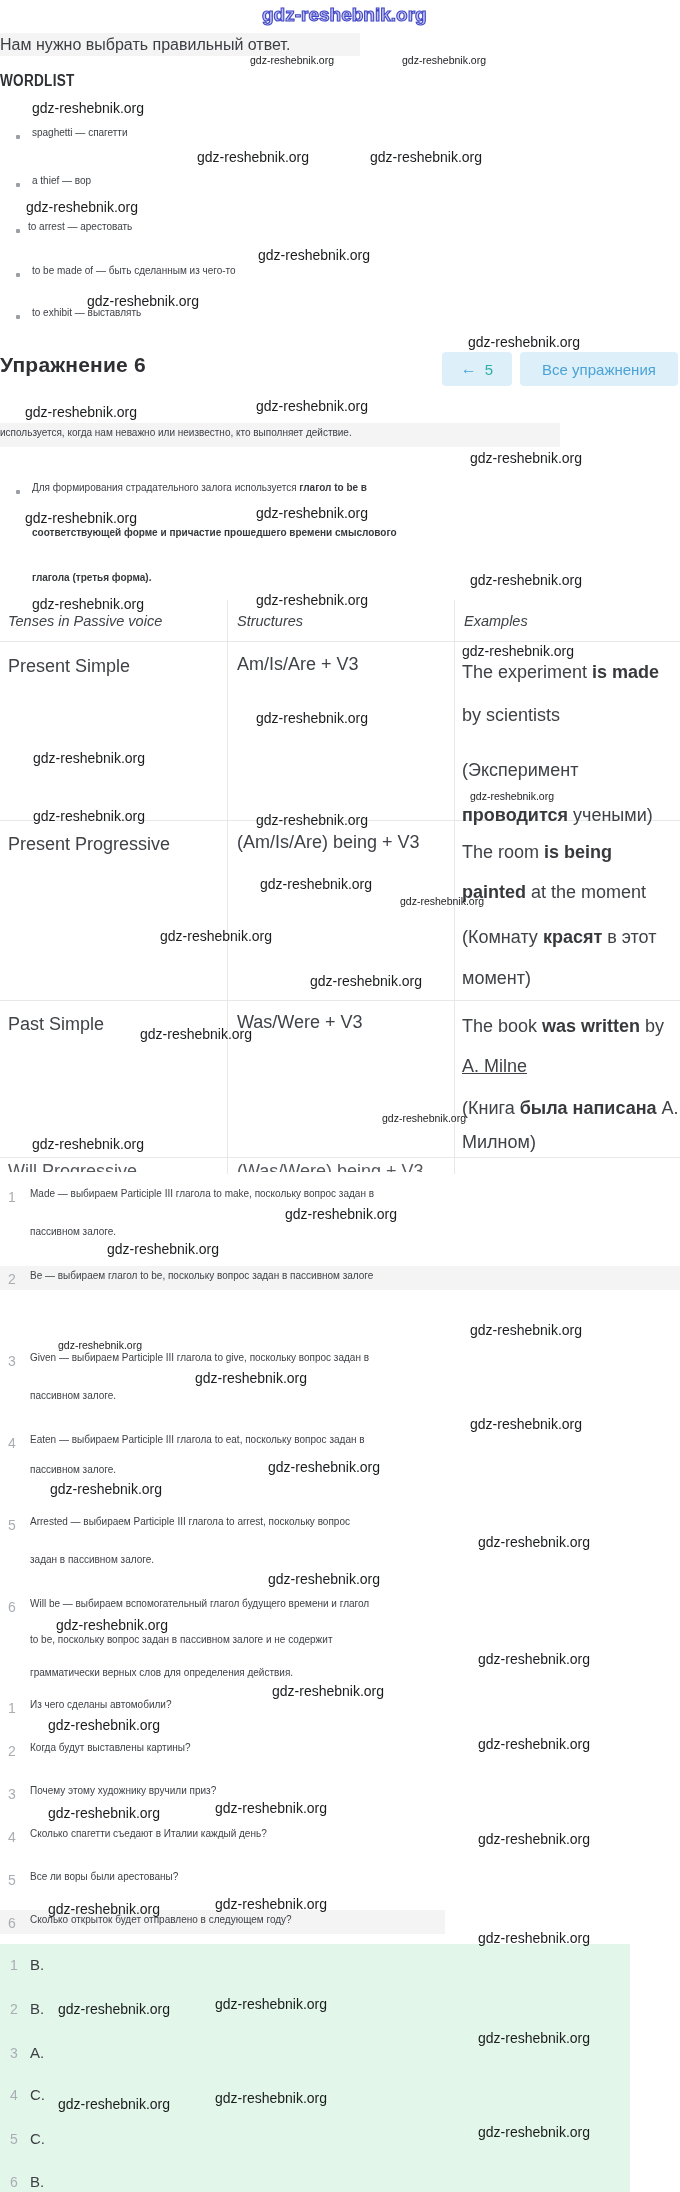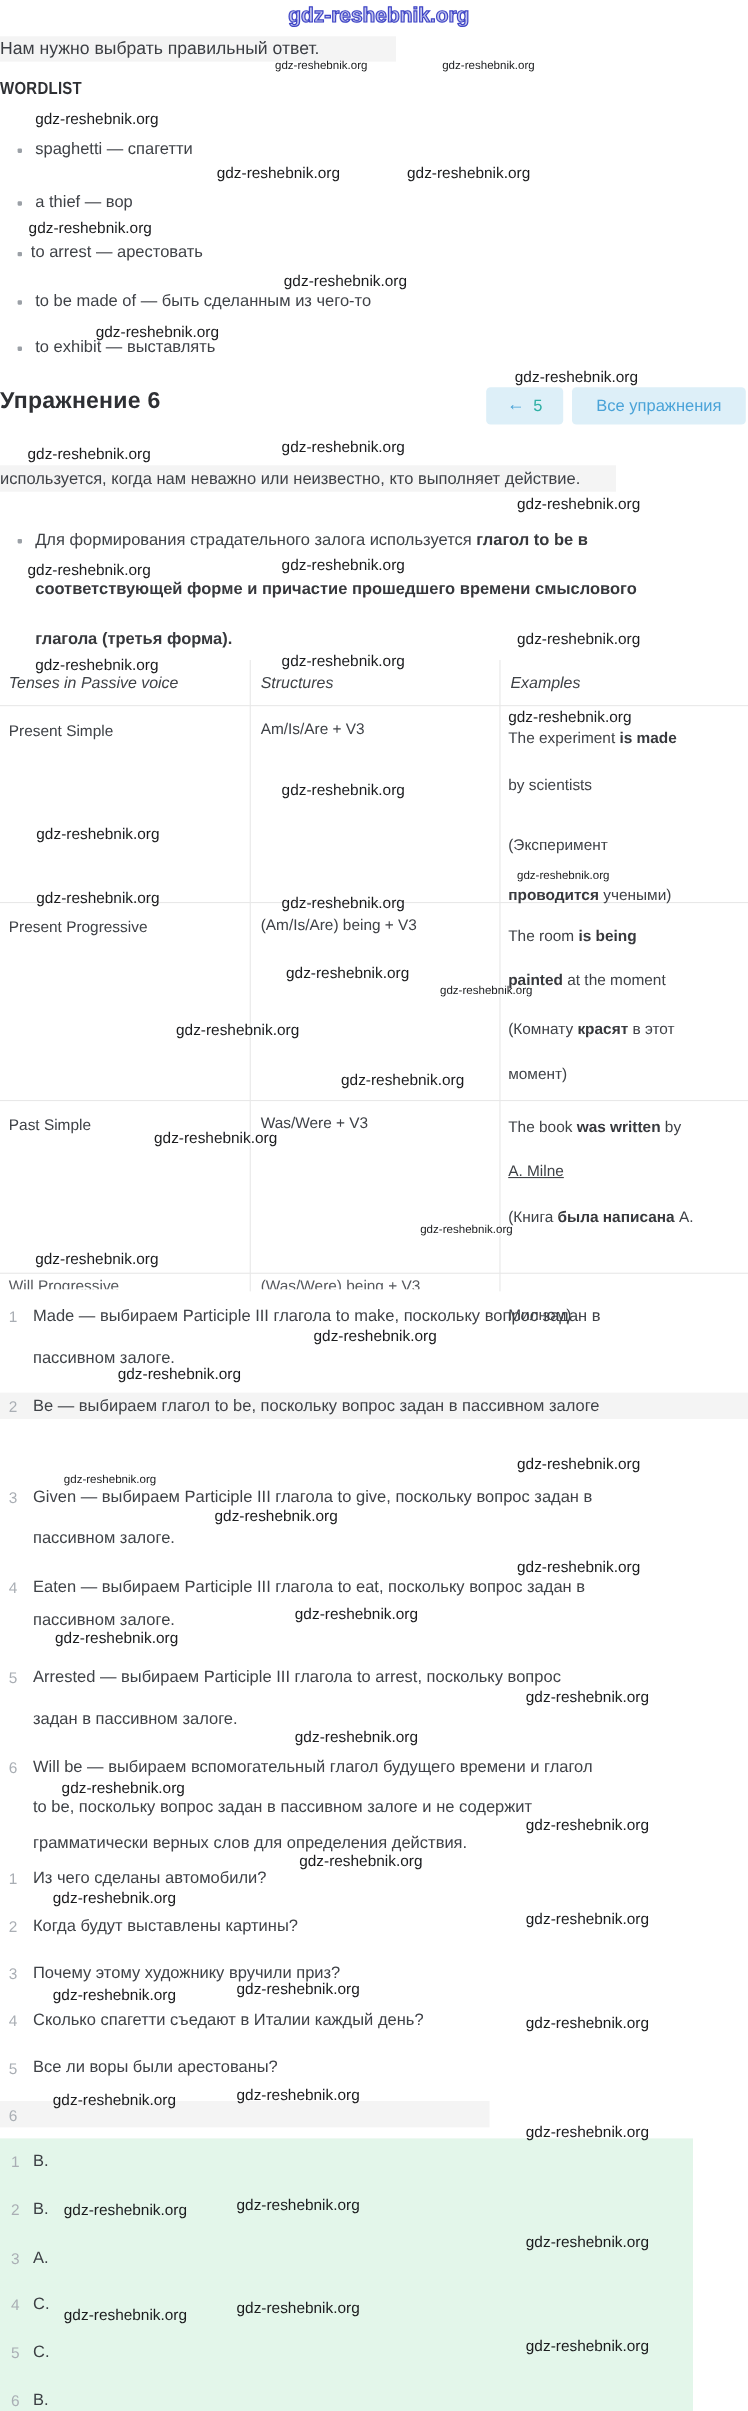--- a/index.html
+++ b/index.html
@@ -22,21 +22,21 @@
   .wm.sm{font-size:10.5px;}
   .wm.blue{
     font-size:19px;
     font-weight:700;
     color:rgba(255,255,255,0.05);
     -webkit-text-stroke:1.1px #3f45c6;
     text-shadow:0 0 1px rgba(63,69,198,0.35);
   }
   .tl{ 
     position:absolute;
-    font-size:15px;
+    font-size:10px;
     white-space:nowrap;
     color:#3f4247;
     z-index:3;
   }
   .tl b{font-weight:700;color:#37393d;}
   .band{
     position:absolute;
     background:#f4f4f4;
     z-index:1;
   }
@@ -73,21 +73,21 @@
     font-size:15px;
     z-index:3;
     cursor:pointer;
   }
   .navbtn .arrow{color:#4aa3d8;font-size:16px;margin-right:8px;}
   .navbtn .prevnum{color:#2fb0a5;}
   .navbtn.all{color:#4aa3d8;}
   .hline{position:absolute;left:0;width:680px;height:1px;background:#e8e8e8;z-index:2;}
   .vline{position:absolute;width:1px;background:#e8e8e8;z-index:2;}
   .th{font-style:italic;font-size:14.5px;color:#3f4247;}
-  .td{font-size:14px;}
+  .td{font-size:18px;}
   .num{
     position:absolute;
     font-size:14px;
     color:#a9aeb4;
     z-index:3;
     width:14px;
     text-align:left;
   }
   .answers-bg{
     position:absolute;
@@ -169,21 +169,21 @@
   <div class="tl td" style="left:462px;top:842px;"><span>The room </span><b>is being</b></div>
   <div class="tl td" style="left:462px;top:882px;"><b>painted</b><span> at the moment</span></div>
   <div class="tl td" style="left:462px;top:927px;"><span>(Комнату </span><b>красят</b><span> в этот</span></div>
   <div class="tl td" style="left:462px;top:968px;">момент)</div>
 
   <div class="tl td" style="left:8px;top:1014px;">Past Simple</div>
   <div class="tl td" style="left:237px;top:1012px;">Was/Were + V3</div>
   <div class="tl td" style="left:462px;top:1016px;"><span>The book </span><b>was written</b><span> by</span></div>
   <div class="tl td" style="left:462px;top:1056px;text-decoration:underline;">A. Milne</div>
   <div class="tl td" style="left:462px;top:1098px;"><span>(Книга </span><b>была написана</b><span> А.</span></div>
-  <div class="tl td" style="left:462px;top:1187px;">Милном)</div>
+  <div class="tl td" style="left:462px;top:1132px;">Милном)</div>
 
   <div class="clip-row">
     <div class="tl td" style="left:8px;">Will Progressive</div>
     <div class="tl td" style="left:237px;">(Was/Were) being + V3</div>
   </div>
 
   <div class="num" style="left:8px;top:1189px;">1</div>
   <div class="tl" style="left:30px;top:1188px;">Made — выбираем Participle III глагола to make, поскольку вопрос задан в</div>
   <div class="tl" style="left:30px;top:1226px;">пассивном залоге.</div>
 
@@ -211,20 +211,21 @@
   <div class="tl" style="left:30px;top:1699px;">Из чего сделаны автомобили?</div>
   <div class="num" style="left:8px;top:1743px;">2</div>
   <div class="tl" style="left:30px;top:1742px;">Когда будут выставлены картины?</div>
   <div class="num" style="left:8px;top:1786px;">3</div>
   <div class="tl" style="left:30px;top:1785px;">Почему этому художнику вручили приз?</div>
   <div class="num" style="left:8px;top:1829px;">4</div>
   <div class="tl" style="left:30px;top:1828px;">Сколько спагетти съедают в Италии каждый день?</div>
   <div class="num" style="left:8px;top:1872px;">5</div>
   <div class="tl" style="left:30px;top:1871px;">Все ли воры были арестованы?</div>
   <div class="num" style="left:8px;top:1915px;">6</div>
+  <div class="tl" style="left:30px;top:1914px;">Сколько открыток будет отправлено в следующем году?</div>
 
   <div class="num" style="left:10px;top:1957px;">1</div>
   <div class="tl ans-letter" style="left:30px;top:1956px;">B.</div>
   <div class="num" style="left:10px;top:2001px;">2</div>
   <div class="tl ans-letter" style="left:30px;top:2000px;">B.</div>
   <div class="num" style="left:10px;top:2045px;">3</div>
   <div class="tl ans-letter" style="left:30px;top:2044px;">A.</div>
   <div class="num" style="left:10px;top:2087px;">4</div>
   <div class="tl ans-letter" style="left:30px;top:2086px;">C.</div>
   <div class="num" style="left:10px;top:2131px;">5</div>

